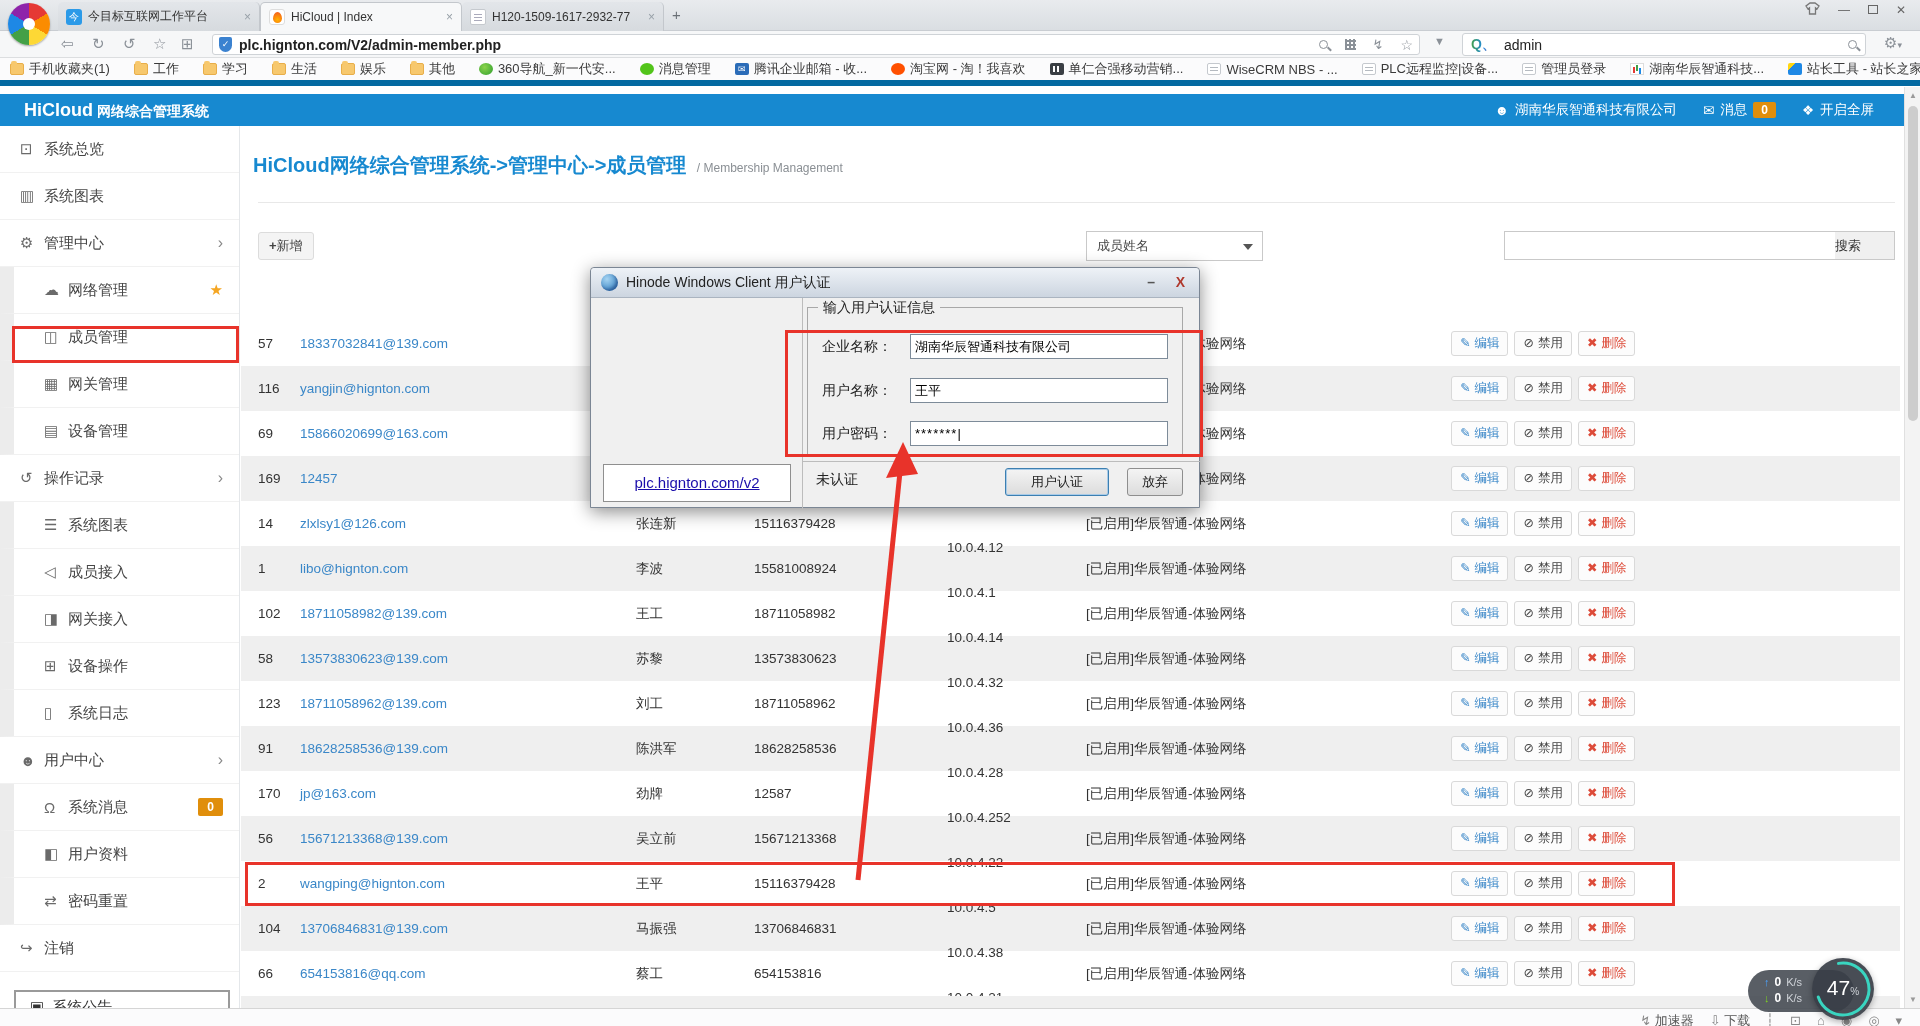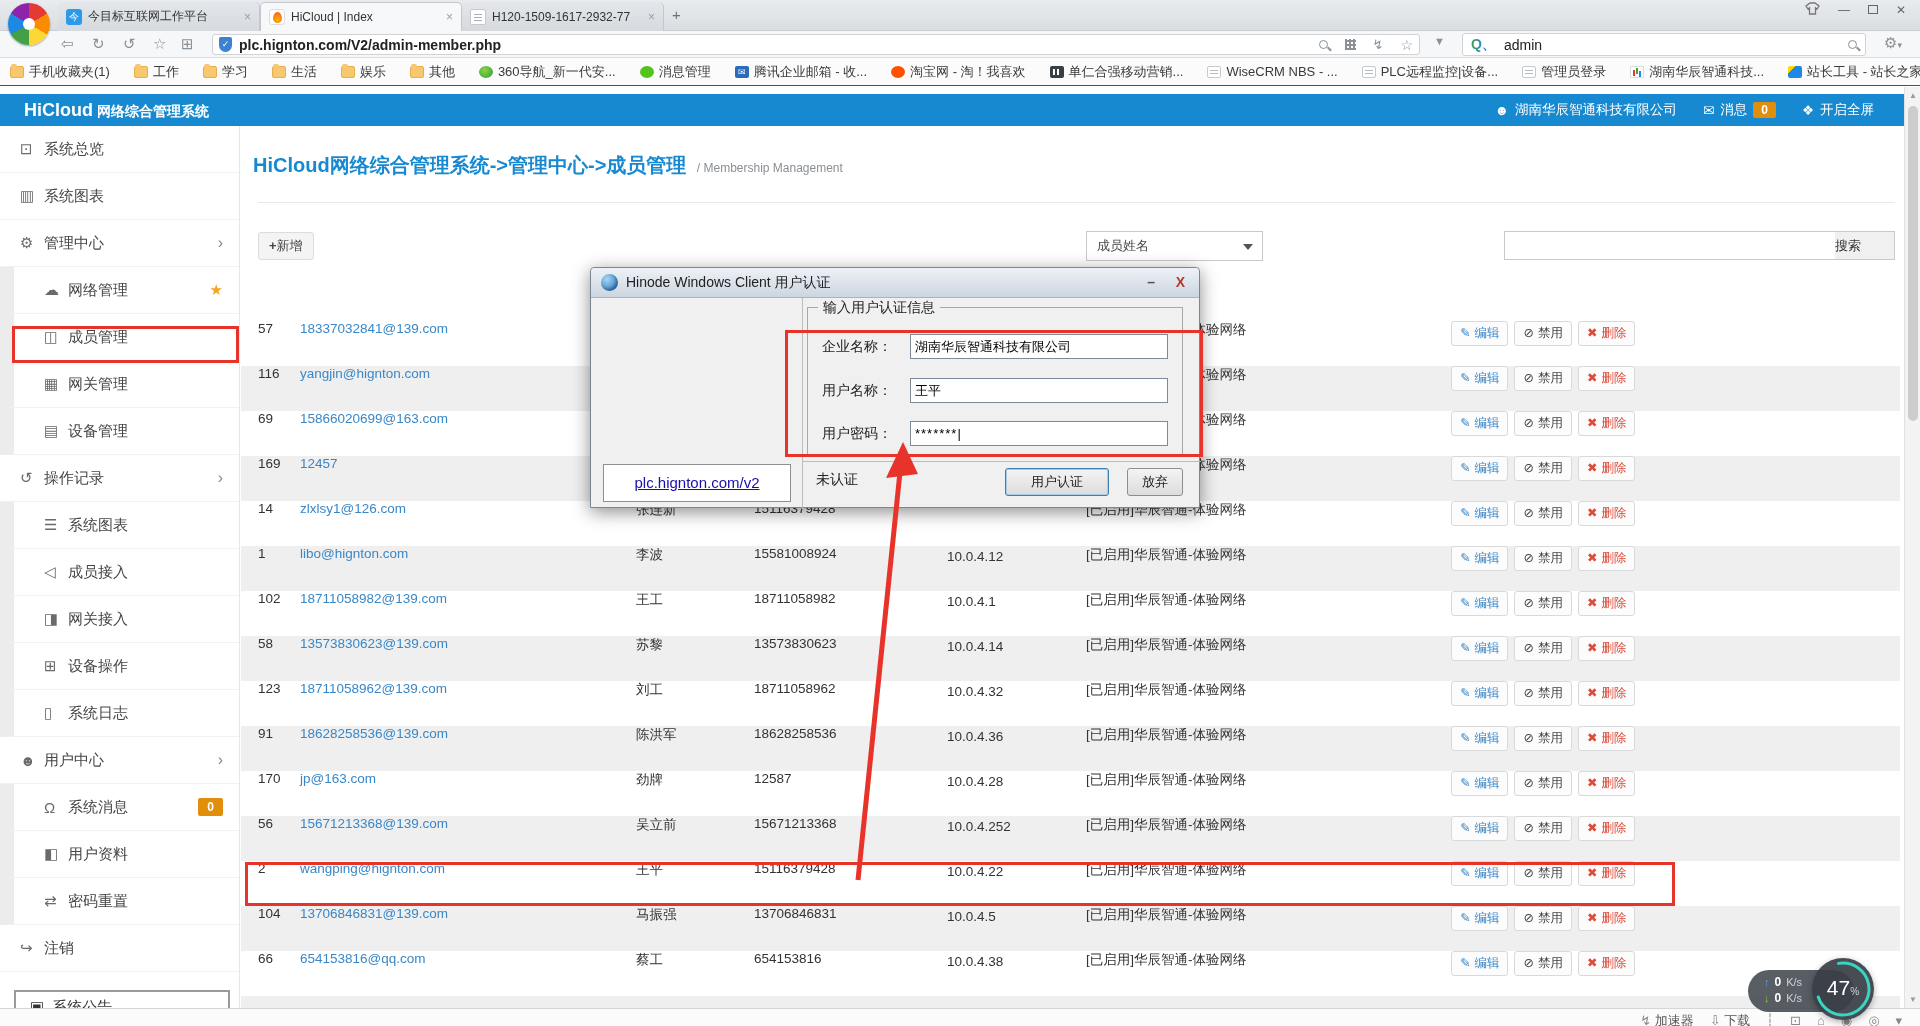--- a/index.html
+++ b/index.html
@@ -37,21 +37,21 @@
   #urltext { font-size:14px; font-weight:bold; color:#222; }
   .mag { display:inline-block; width:9px; height:9px; border:1.7px solid #8b9198; border-radius:50%; position:relative; }
   .mag::after { content:""; position:absolute; left:7px; top:7px; width:5px; height:1.7px; background:#8b9198; transform:rotate(45deg); }
   .qr { display:inline-block; width:11px; height:11px; background:
     repeating-linear-gradient(90deg,#8b9198 0 2px,transparent 2px 4px),
     repeating-linear-gradient(0deg,#8b9198 0 2px,transparent 2px 4px); }
   #searchbox { left:1462px; top:33px; width:404px; height:23px; background:#fff; border:1px solid #cfd3d7; border-radius:3px; display:flex; align-items:center; padding:0 8px; }
   #searchq { font-size:14px; font-weight:bold; background:linear-gradient(90deg,#43a047,#1e88e5,#e53935); -webkit-background-clip:text; background-clip:text; color:transparent; margin-right:8px; }
   #searchval { flex:1; font-size:14px; color:#222; }
 
-  #bookmarks { left:0; top:58px; width:1920px; height:28px; background:#fbfbfc; border-bottom:1px solid #0369a1; display:flex; align-items:center; padding:0 10px; gap:24px; overflow:hidden; }
+  #bookmarks { left:0; top:58px; width:1920px; height:28px; background:#fbfbfc; border-bottom:6px solid #0369a1; display:flex; align-items:center; padding:0 10px; gap:24px; overflow:hidden; }
   .bm { display:flex; align-items:center; gap:5px; font-size:13px; color:#3a3a3a; white-space:nowrap; }
   .bm-ico { width:14px; height:12px; position:relative; flex:0 0 14px; font-size:9px; line-height:12px; text-align:center; color:#fff; }
   .bm-ico[data-icon="folder-icon"] { background:#f7c86d; border-radius:2px; border:1px solid #e8ae4a; }
   .bm-ico[data-icon="folder-icon"]::before { content:""; position:absolute; left:0; top:-3px; width:6px; height:3px; background:#f7c86d; border-radius:2px 2px 0 0; }
   .bm-ico[data-icon="green-360-icon"] { background:radial-gradient(circle at 40% 35%,#8bd34b,#2e9e2e); border-radius:50%; }
   .bm-ico[data-icon="green-dot-icon"] { background:#52c41a; border-radius:50%; }
   .bm-ico[data-icon="mail-icon"] { background:#2b6cb8; border-radius:2px; }
   .bm-ico[data-icon="tao-icon"] { background:#ff5000; border-radius:50%; font-size:8px; }
   .bm-ico[data-icon="qr-icon"] { background:#3a3f44; border-radius:2px; }
   .bm-ico[data-icon="qr-icon"]::after { content:""; position:absolute; left:3px; top:3px; width:8px; height:6px;
@@ -91,21 +91,21 @@
   #contentline { left:258px; top:202px; width:1637px; height:1px; background:#e8e8e8; }
   #addbtn { left:258px; top:232px; height:28px; padding:0 10px; background:#f4f4f4; border:1px solid #dcdcdc; border-radius:3px; font-size:13px; color:#444; line-height:26px; }
   #filterdd { left:1086px; top:231px; width:177px; height:30px; background:#fff; border:1px solid #c9c9c9; font-size:13px; color:#444; line-height:28px; padding:0 10px; }
   #filterdd .caret { position:absolute; right:9px; top:12px; width:0; height:0; border-left:5px solid transparent; border-right:5px solid transparent; border-top:6px solid #555; }
   #searchinput { left:1504px; top:231px; width:332px; height:29px; border:1px solid #c9c9c9; background:#fff; font-size:13px; padding:0 8px; font-family:inherit; }
   #searchbtn { left:1835px; top:231px; width:60px; height:29px; background:#f0f0f0; border:1px solid #c9c9c9; border-left:none; font-size:13px; color:#333; line-height:27px; }
 
   
   #thead { left:241px; top:293px; width:1659px; height:28px; display:flex; font-size:14px; font-weight:bold; color:#333; }
   #rows { left:241px; top:321px; width:1659px; }
-  .trow { height:45px; display:flex; align-items:flex-start; font-size:13.5px; color:#333; }
+  .trow { height:45px; display:flex; align-items:center; font-size:13.5px; color:#333; }
   .trow.even { background:#fff; }
   .trow.odd { background:#efefef; }
   .c-id { width:59px; padding-left:17px; }
   .c-email { width:336px; }
   .c-name { width:118px; }
   .c-phone { width:193px; }
   .c-ip { width:139px;margin-top:48px; }
   .c-net { width:365px; }
   .c-act { flex:1; padding-left:0; display:flex; gap:6px; align-items:center; }
   #thead .c-act { padding-left:19px; }

